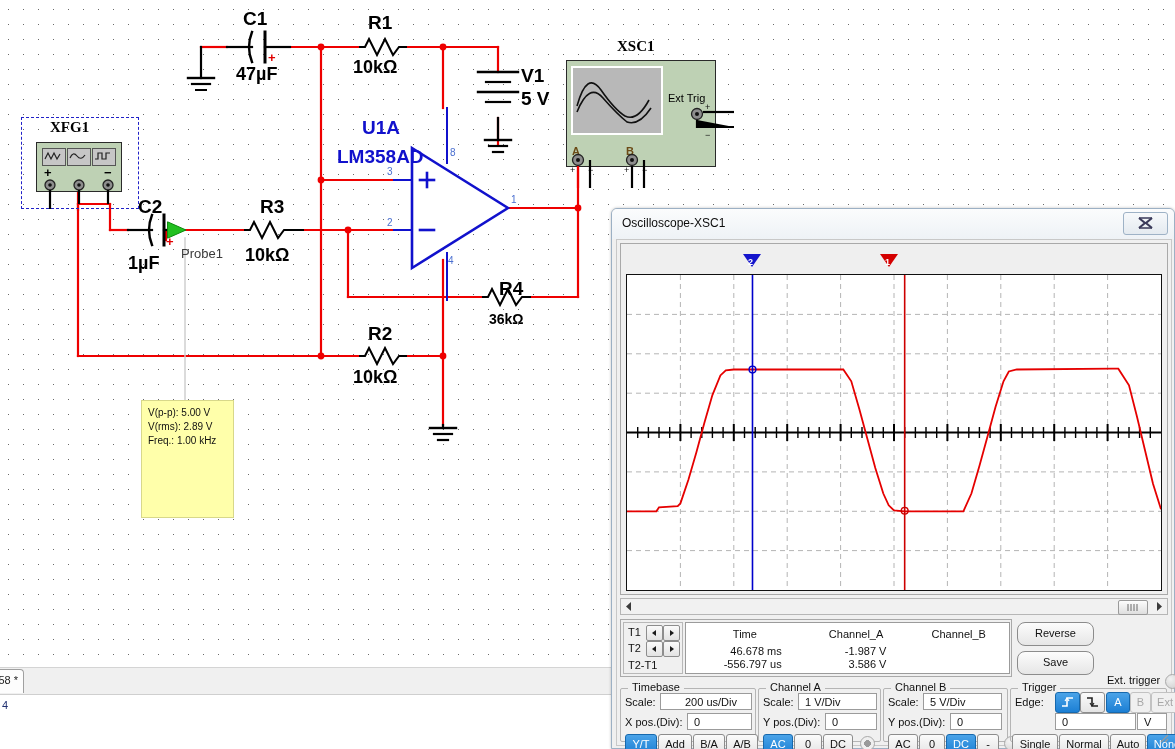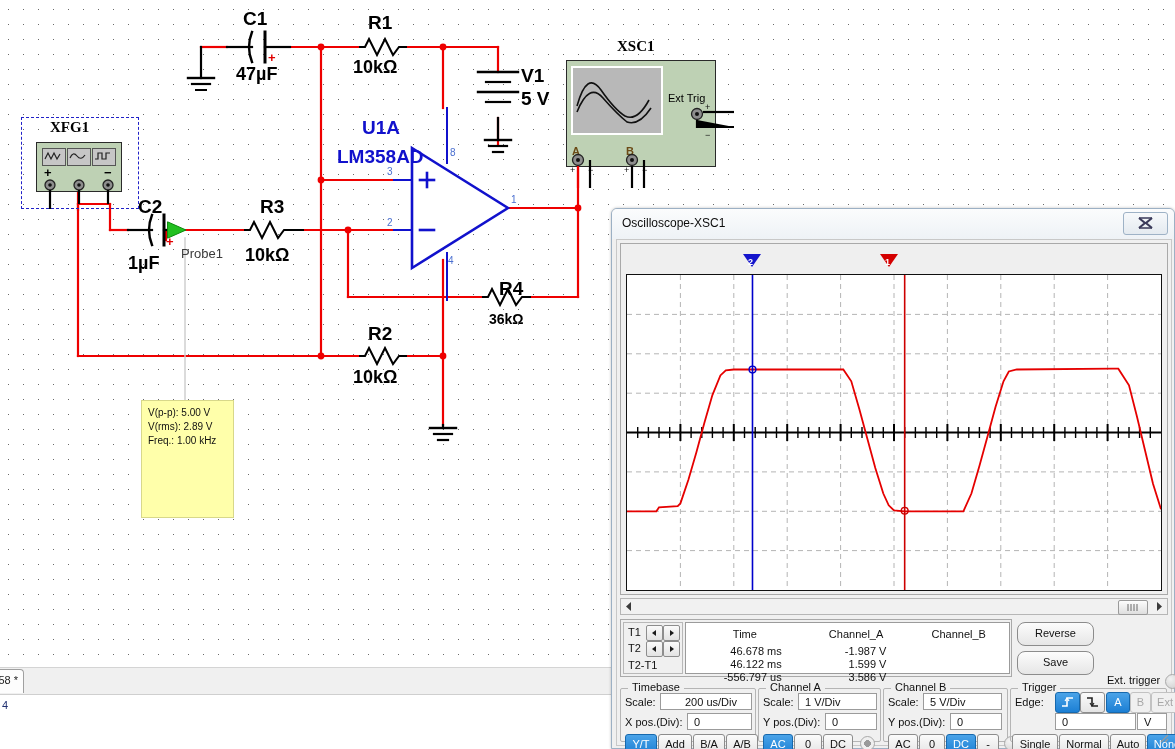--- a/index.html
+++ b/index.html
@@ -586,25 +586,20 @@
               <th class="c-b">Channel_B</th>
             </tr>
           </thead>
           <tbody>
             <tr>
               <td class="cell-pad">46.678 ms</td>
               <td class="cell-pad">-1.987 V</td>
               <td class="cell-pad"></td>
             </tr>
             <tr>
-              <td class="cell-pad">46.122 ms</td>
-              <td class="cell-pad">1.599 V</td>
-              <td class="cell-pad"></td>
-            </tr>
-            <tr>
               <td class="cell-pad">-556.797 us</td>
               <td class="cell-pad">3.586 V</td>
               <td class="cell-pad"></td>
             </tr>
           </tbody>
         </table>
       </div>
     </div>
 
     <div class="bigbtn" style="left:400px;top:382px;">Reverse</div>

